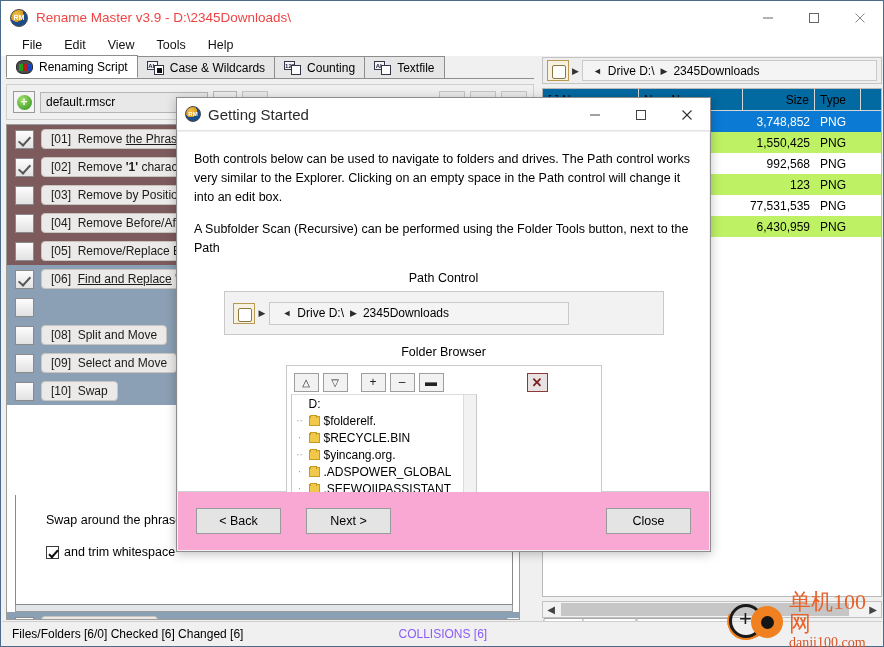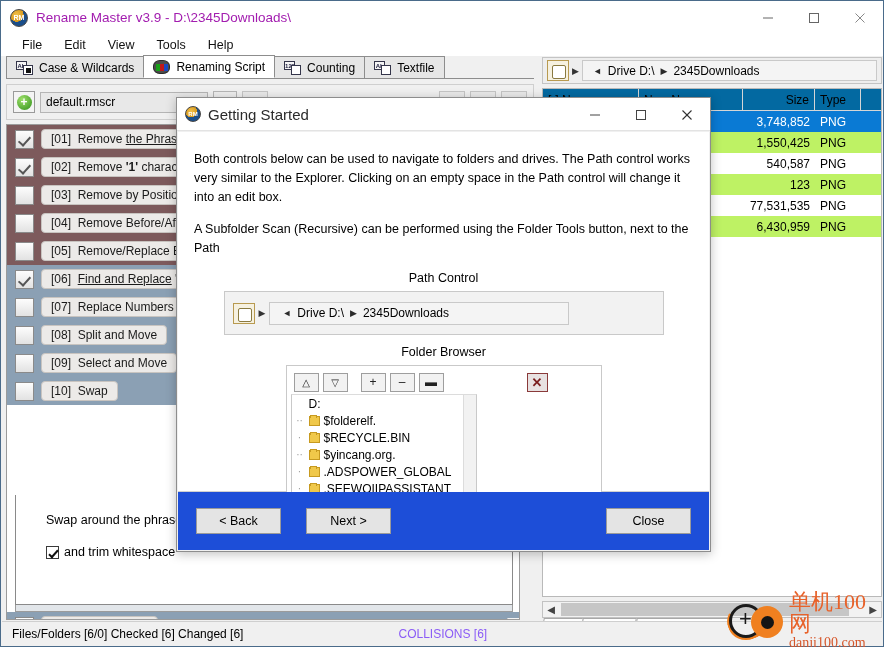--- a/index.html
+++ b/index.html
@@ -29,21 +29,21 @@
   }
   #app-icon {
     width:18px; height:18px; margin-left:9px; margin-right:8px;
     border-radius:50%;
     background: radial-gradient(circle at 35% 30%, #f2c14a 0%, #d89a1e 45%, #1a4e8a 46%, #1a4e8a 100%);
     border:1px solid #444;
     font-size:7px; color:#fff; font-weight:bold;
     display:flex; align-items:center; justify-content:center;
     font-family:"Liberation Sans", sans-serif;
   }
-  #app-title { font-size:13.5px; color:#a21caf; }
+  #app-title { font-size:13.5px; color:#ef4444; }
   .winbtns { position:absolute; right:0; top:0; display:flex; height:33px; }
   .winbtn {
     width:46px; height:33px; display:flex; align-items:center; justify-content:center;
     color:#6a6a6a;
   }
   .winbtn svg { display:block; }
 
   
   #menubar {
     height:22px; background:#ffffff;
@@ -352,21 +352,21 @@
   .tfolder::before {
     content:""; position:absolute; left:0; top:-2px; width:5px; height:2px;
     background:#f0c84a; border:1px solid #c79a20; border-bottom:none;
   }
   #brw-tree-scroll {
     position:absolute; right:0; top:0; width:13px; height:104px; background:#f2f2f2;
     border-left:1px solid #dcdcdc;
   }
   #dlg-footer {
     position:absolute; left:1px; right:1px; bottom:1px; height:58px;
-    background:#1d4ed8; display:flex; align-items:center; padding:0 18px;
+    background:#f9a8d4; display:flex; align-items:center; padding:0 18px;
   }
   .dbtn {
     width:85px; height:26px; border:1px solid #9a9a9a; background:#e4e4e4;
     font-size:12.5px; display:flex; align-items:center; justify-content:center;
   }
   #dbtn-next { margin-left:25px; }
   #dbtn-close { margin-left:auto; width:85px;text-align:right; }
 </style>
 </head>
 <body>
@@ -402,30 +402,30 @@
     <div class="menu-item">View</div>
     <div class="menu-item">Tools</div>
     <div class="menu-item">Help</div>
   </div>
 
   <div id="content">
 
     <div id="left-pane">
 
       <div id="tabstrip">
+        <div class="tab active">
+          <span class="tab-ico ico-rgb"></span>
+          <span>Renaming Script</span>
+        </div>
         <div class="tab">
           <span class="tab-ico ico-abbox">
               <span class="sq1">Ab</span>
               <span class="sq2 filled"></span>
             </span>
           <span>Case &amp; Wildcards</span>
-        </div>
-        <div class="tab active">
-          <span class="tab-ico ico-rgb"></span>
-          <span>Renaming Script</span>
         </div>
         <div class="tab">
           <span class="tab-ico ico-abbox">
               <span class="sq1">123</span>
               <span class="sq2"></span>
             </span>
           <span>Counting</span>
         </div>
         <div class="tab">
           <span class="tab-ico ico-abbox">
@@ -469,21 +469,20 @@
         <div class="rule g-red">
           <span class="rule-chk"></span>
           <span class="rule-lbl"><span>[05]</span>&nbsp; <span>Remove/Replace Exp</span></span>
         </div>
         <div class="rule g-blue">
           <span class="rule-chk checked"></span>
           <span class="rule-lbl"><span>[06]</span>&nbsp; <u>Find and Replace</u><span> '' wi</span></span>
         </div>
         <div class="rule g-blue">
           <span class="rule-chk"></span>
-          <span class="rule-lbl"><span>[07]</span>&nbsp; <span>Replace Numbers</span></span>
         </div>
         <div class="rule g-blue">
           <span class="rule-chk"></span>
           <span class="rule-lbl"><span>[08]</span>&nbsp; <span>Split and Move</span></span>
         </div>
         <div class="rule g-blue">
           <span class="rule-chk"></span>
           <span class="rule-lbl"><span>[09]</span>&nbsp; <span>Select and Move</span></span>
         </div>
         <div class="rule g-blue">
@@ -545,21 +544,21 @@
         <div class="frow alt">
           <div class="fc c-name"></div>
           <div class="fc c-new"></div>
           <div class="fc c-size">1,550,425</div>
           <div class="fc c-type">PNG</div>
           <div class="fc c-end"></div>
         </div>
         <div class="frow">
           <div class="fc c-name"></div>
           <div class="fc c-new"></div>
-          <div class="fc c-size">540,587</div>
+          <div class="fc c-size">992,568</div>
           <div class="fc c-type">PNG</div>
           <div class="fc c-end"></div>
         </div>
         <div class="frow alt">
           <div class="fc c-name"></div>
           <div class="fc c-new"></div>
           <div class="fc c-size">123</div>
           <div class="fc c-type">PNG</div>
           <div class="fc c-end"></div>
         </div>

